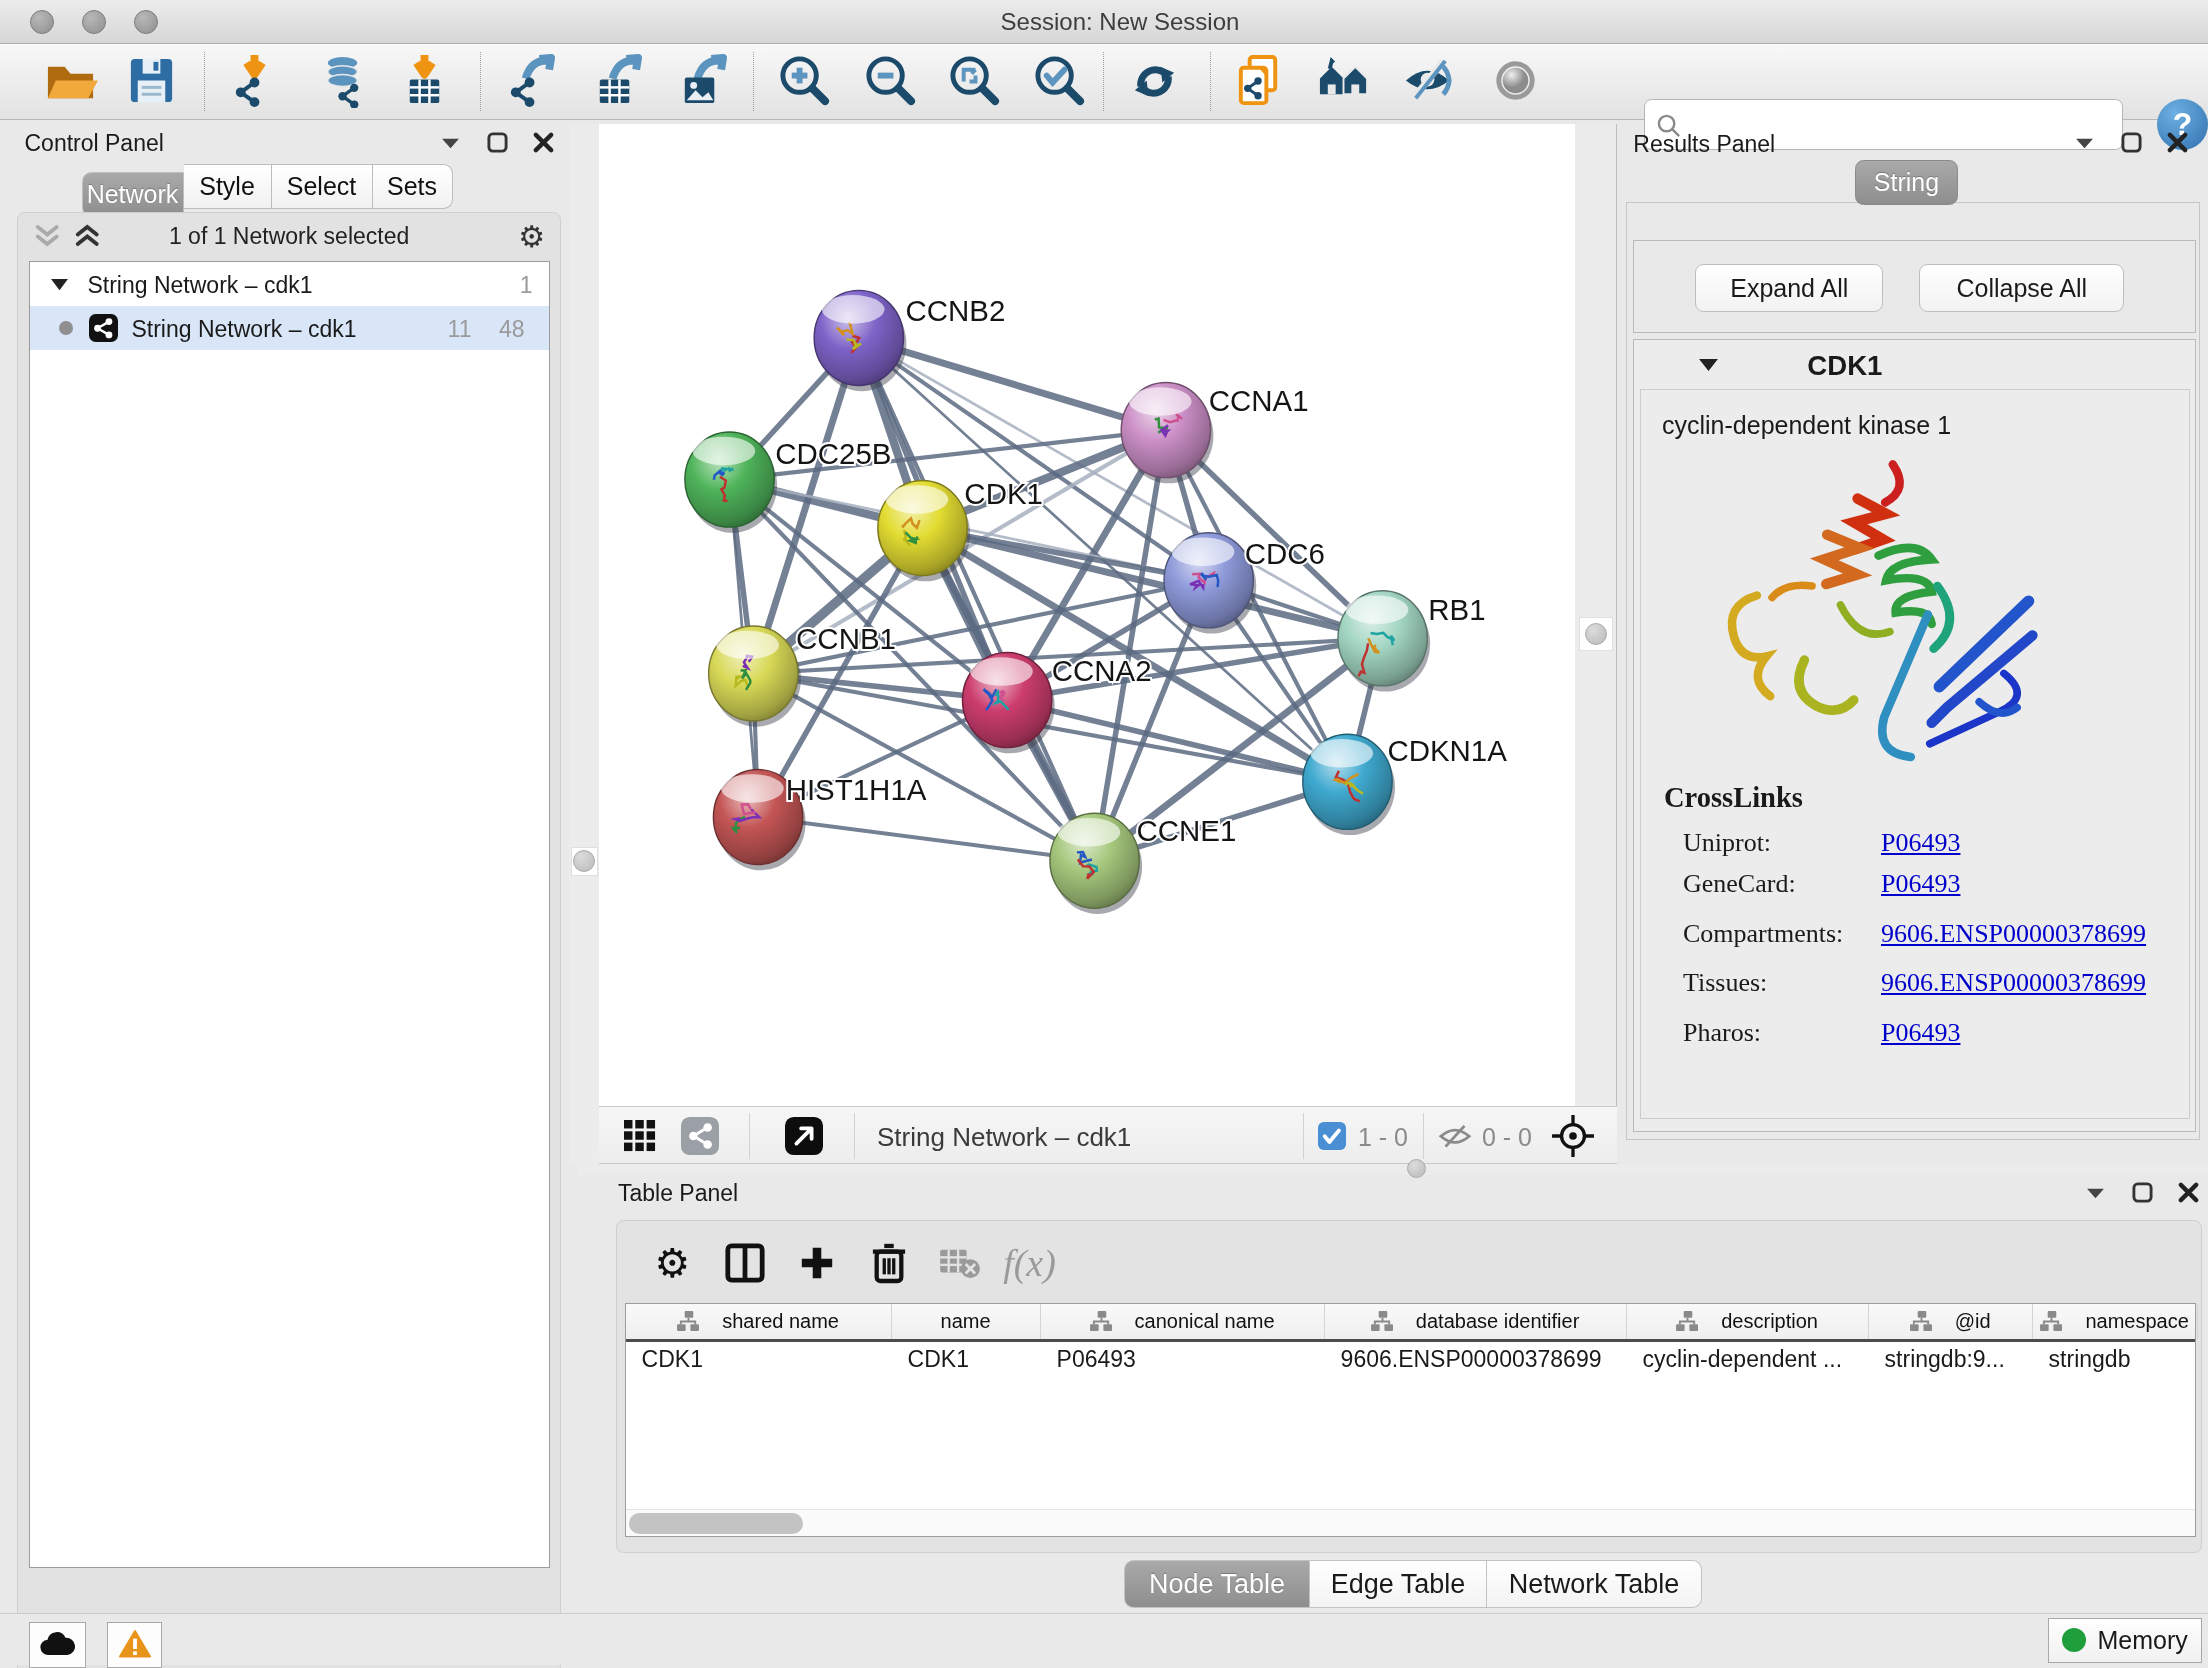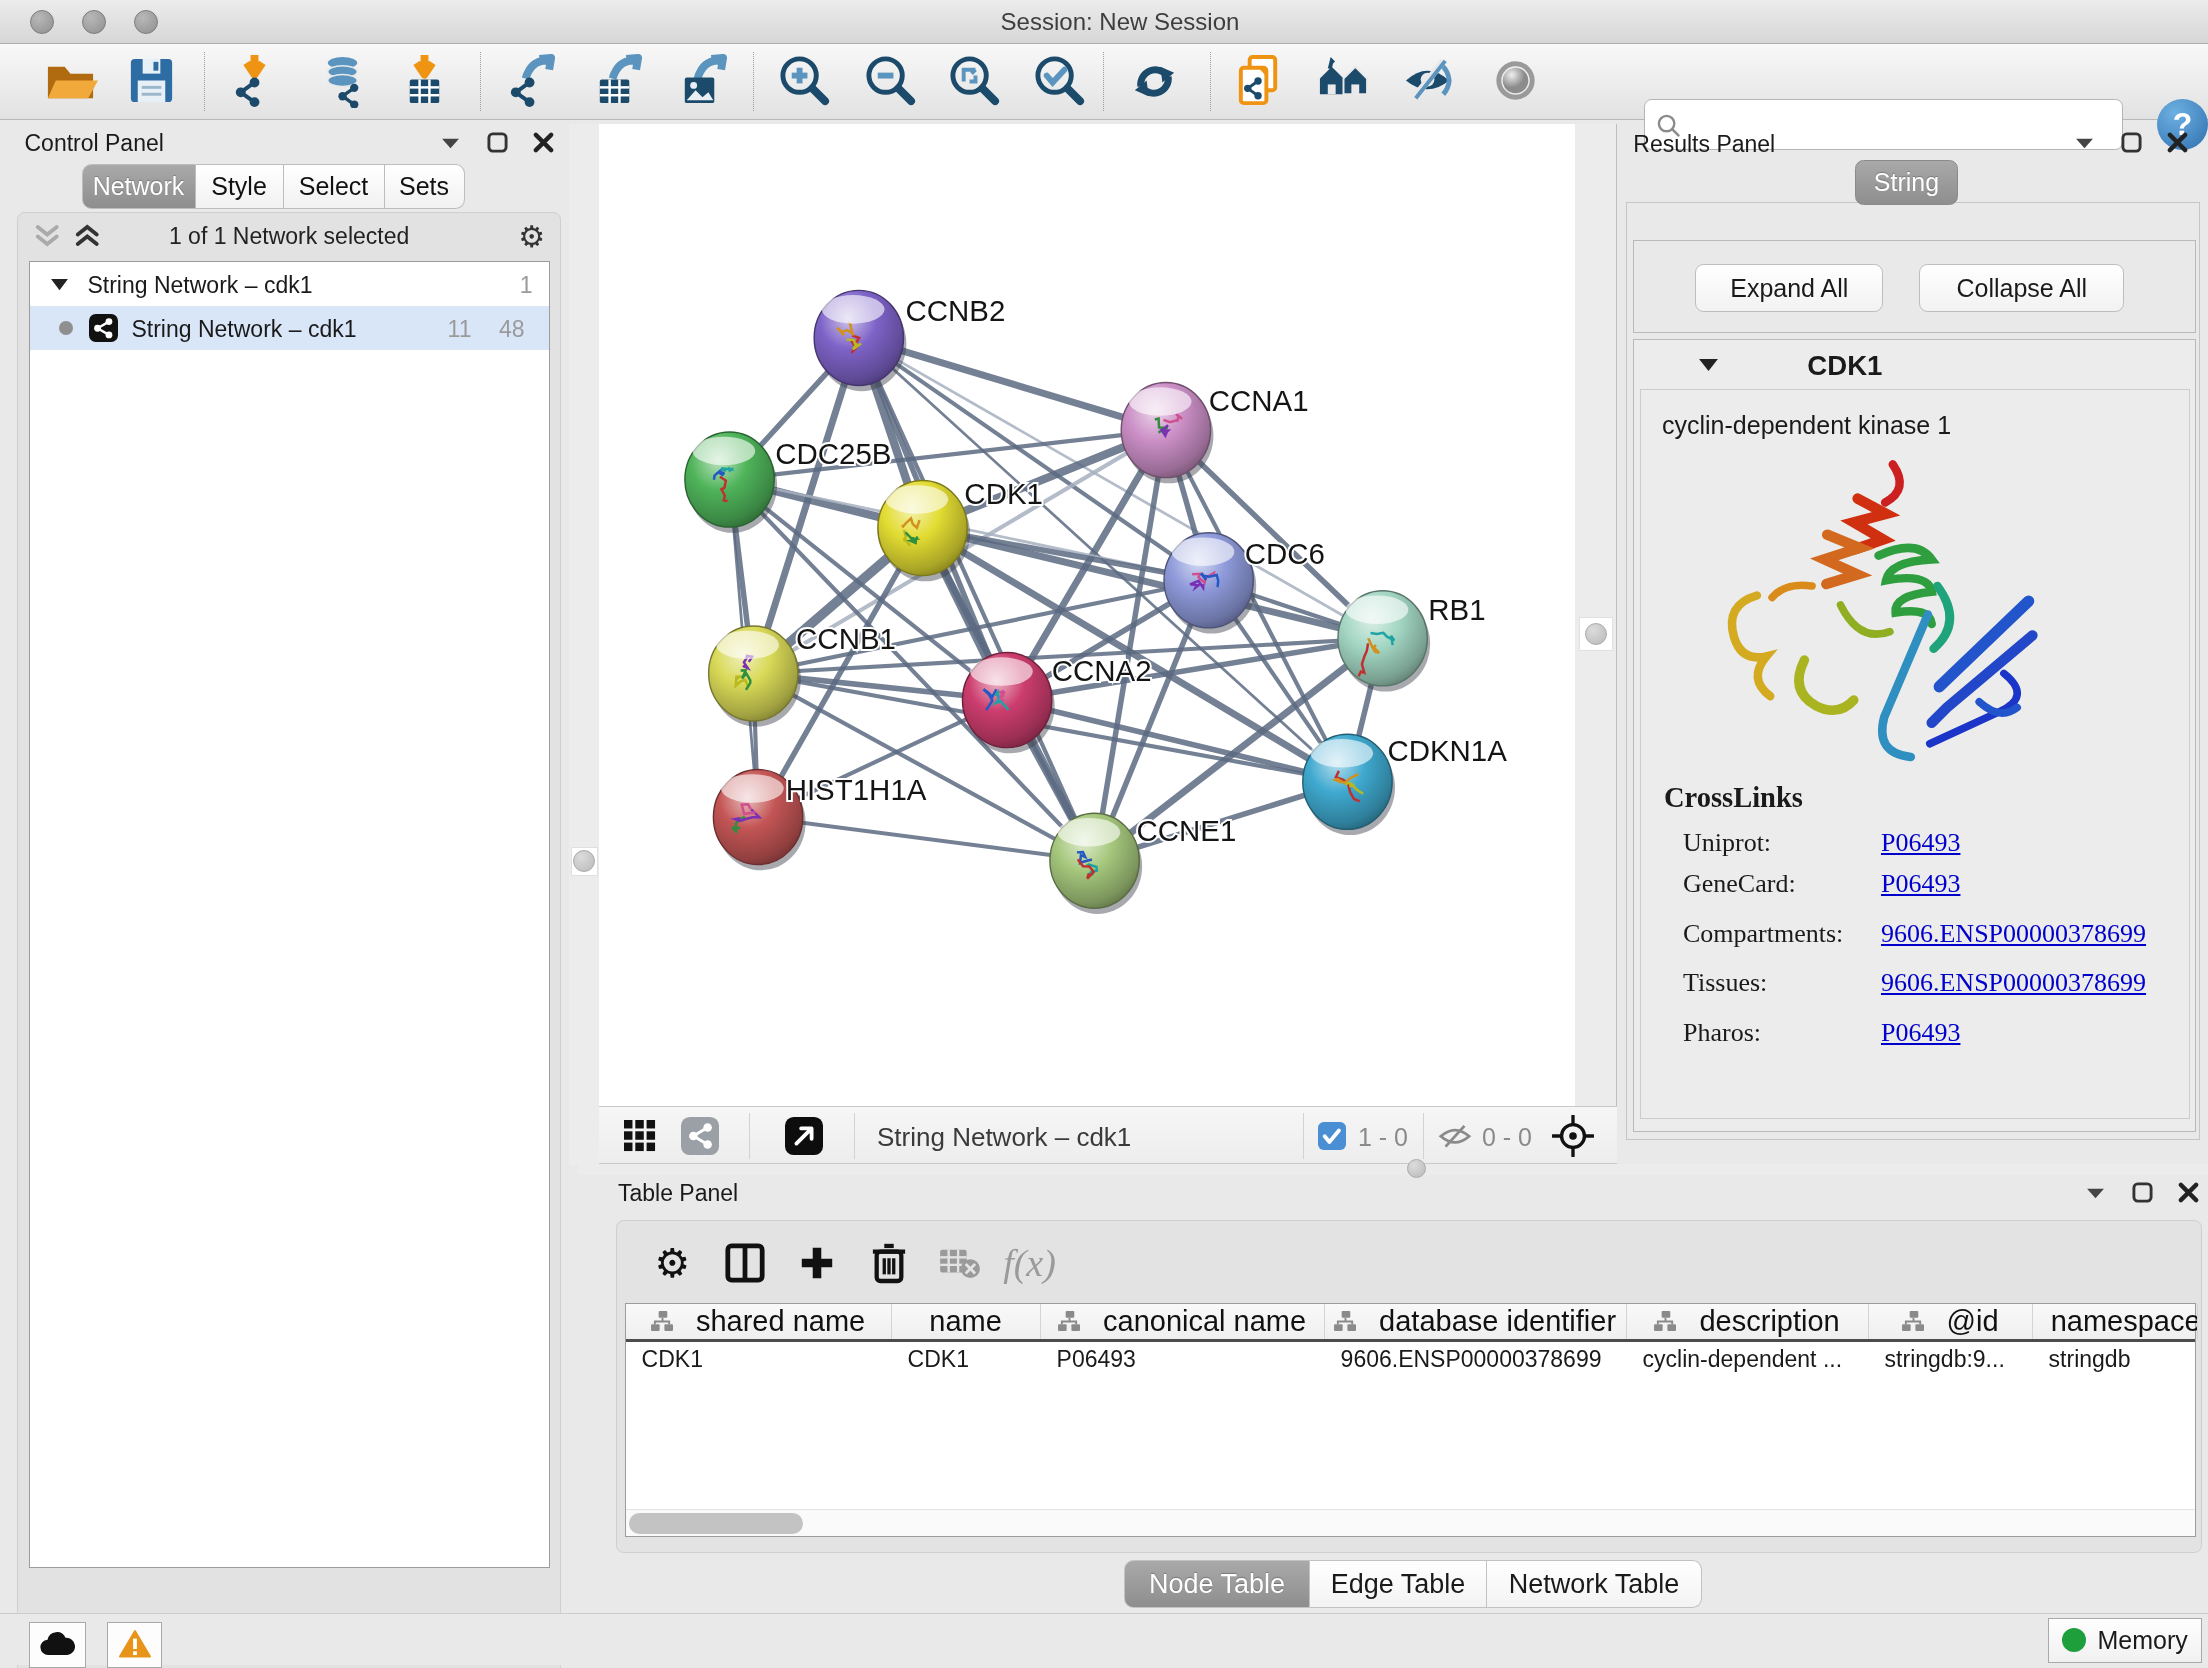--- a/index.html
+++ b/index.html
@@ -86,21 +86,21 @@
 
   
   #table-panel { position:absolute; left:578px; top:1176px; width:1630px; height:438px; }
   #tp-title { position:absolute; left:40px; top:3.8px; }
   #tp-box { position:absolute; left:38px; top:44px; width:1586px; height:333px; background:#e3e3e3; border:1px solid #cfcfcf; border-radius:7.6px; }
   .tp-tool { position:absolute; top:13.3px; width:57px; height:57px; display:flex; align-items:center; justify-content:center; }
   #tp-table { position:absolute; left:7.6px; top:82px; width:1571px; height:234px; background:#fff; border:1px solid #9c9c9c; }
   #tp-header { position:absolute; left:0; top:0; width:100%; height:38px; display:flex;
     background:linear-gradient(#f9f9f9,#efefef); border-bottom:3.8px solid #4c4c4c; }
   .th { position:relative; height:100%; display:flex; align-items:center; justify-content:center; gap:22px;
-    font-size:29px; color:#111; border-right:1.9px solid #d4d4d4; overflow:hidden; white-space:nowrap; }
+    font-size:20px; color:#111; border-right:1.9px solid #d4d4d4; overflow:hidden; white-space:nowrap; }
   #tp-row { position:absolute; left:0; top:42px; width:100%; height:38px; display:flex; }
   .td { font-size:23px; padding-left:16px; white-space:nowrap; overflow:hidden; }
   #tp-hscroll { position:absolute; left:0px; bottom:0px; width:100%; height:27px; background:#fafafa; border-top:1px solid #e3e3e3; }
   #tp-thumb { position:absolute; left:3.8px; top:2.9px; width:174px; height:21px; background:#c3c3c3; border-radius:10.5px; }
   #tp-tabs { position:absolute; left:546px; top:384px; display:flex; }
   .tp-tab { height:48px; display:flex; align-items:center; justify-content:center; font-size:27px;
     background:linear-gradient(#ffffff,#f3f3f3); border:1px solid #c2c2c2; border-left-width:0; }
   .tp-tab:first-child { border-left-width:1px; border-radius:9.5px 0 0 9.5px; }
   .tp-tab:last-child { border-radius:0 9.5px 9.5px 0; }
   .tp-tab.active { background:linear-gradient(#a9a9a9,#8e8e8e); color:#fff; text-shadow:0 -1px 1px rgba(0,0,0,.25); }
@@ -313,21 +313,21 @@
         <polygon points="3,4 21,4 12,14" fill="#444"></polygon>
       </svg>
     <svg width="21" height="21" viewBox="0 0 22 22">
         <rect x="2" y="2" width="18" height="18" rx="4" fill="none" stroke="#333" stroke-width="3"></rect>
       </svg>
     <svg width="21" height="21" viewBox="0 0 22 22">
         <path d="M3,3 L19,19 M19,3 L3,19" stroke="#222" stroke-width="4.5" stroke-linecap="round"></path>
       </svg>
   </div>
   <div class="tabs-row" style="left:72px; top:40px" id="cp-tabs">
-      <div class="tab active" style="width: 114px;">Network</div>
+      <div class="tab active" style="width: 102px; margin-top: 8px;">Network</div>
       <div class="tab" style="width: 88px;">Style</div>
       <div class="tab" style="width: 101px;">Select</div>
       <div class="tab" style="width: 80px;">Sets</div>
     </div>
   <div id="cp-box">
     <div id="cp-selrow">
       <svg class="abs" style="left:15px;top:11.4px" width="28.5" height="25" viewBox="0 0 30 26">
         <path d="M5,3 L15,11 L25,3 M5,13 L15,21 L25,13" fill="none" stroke="#aaa" stroke-width="4" stroke-linecap="round"></path>
         </svg>
       <svg class="abs" style="left:55px;top:11.4px" width="28.5" height="25" viewBox="0 0 30 26">

